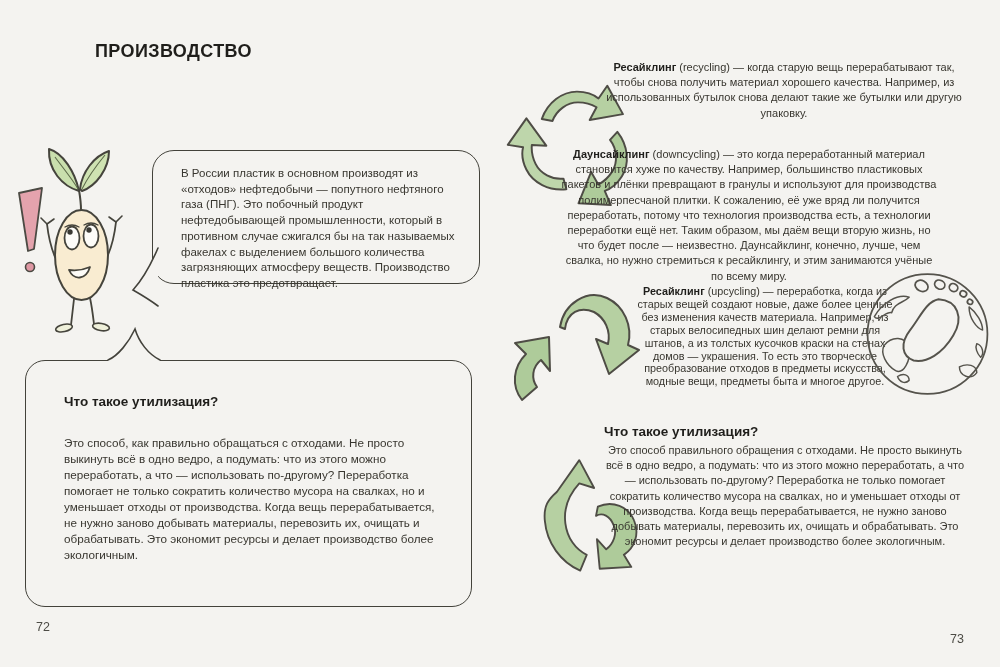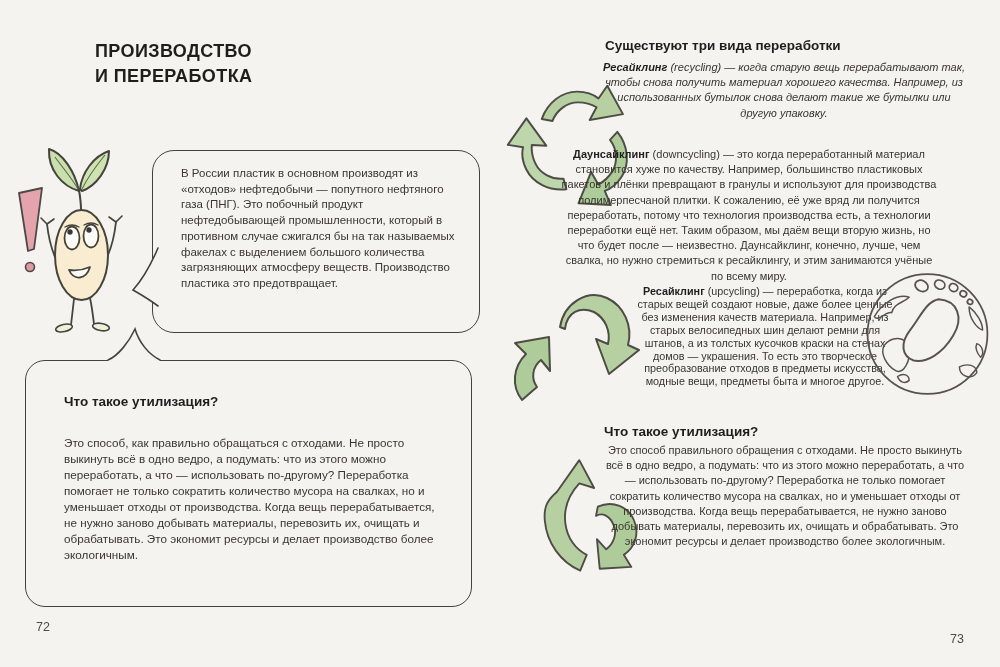--- a/index.html
+++ b/index.html
@@ -11,41 +11,40 @@
     --green2:#c6dcae;
     --pink:#e4a3ad;
   }
   *{margin:0;padding:0;box-sizing:border-box;}
   body{background:var(--paper);font-family:"Liberation Sans","DejaVu Sans",sans-serif;color:var(--ink);}
   .spread{position:relative;width:1000px;height:667px;margin:0 auto;background:var(--paper);overflow:hidden;}
   .abs{position:absolute;}
   .page-title{left:95px;top:39px;width:310px;text-align:left;font-size:18px;font-weight:bold;
     letter-spacing:.4px;line-height:1.38;color:var(--ink-strong);}
   .bubble{background:var(--paper);border:1.6px solid var(--line);border-radius:22px;}
-  .bubble1{left:152px;top:150px;width:328px;height:183px;padding:15px 16px 10px 28px;}
+  .bubble1{left:152px;top:150px;width:328px;height:134px;padding:15px 16px 10px 28px;}
   .bubble1 p{font-size:11.5px;line-height:15.7px;color:var(--ink);}
   .bubble2{left:25px;top:360px;width:447px;height:247px;border-radius:20px;padding:33px 28px 0 38px;}
   .box-heading{font-size:13.5px;font-weight:bold;color:var(--ink-strong);}
   .bubble2 .body{margin-top:26px;font-size:11.7px;line-height:16px;}
   .bubble2 .body p+p{margin-top:0;}
   .rp-heading{font-size:13.5px;font-weight:bold;color:var(--ink-strong);}
   .rp-par{text-align:center;font-size:11px;line-height:15.2px;color:var(--ink);}
   .rp-par b{color:var(--ink-strong);}
   .rp-par.tight{font-size:10.8px;line-height:12.9px;}
   .pagenum{font-size:12.5px;color:#4c4b45;}
   svg{display:block;overflow:visible;}
 </style>
 </head>
 <body>
 
 <div class="spread">
 
   <div class="abs page-title">
     <span>ПРОИЗВОДСТВО</span><br>
-    <span>И ПЕРЕРАБОТКА</span>
   </div>
 
   <svg class="abs" style="left:2px;top:136px;" width="158" height="235" viewBox="0 0 158 235">
     <g>
       <polygon points="17,57 40,52 32,113 26,115" fill="#e4a3ad" stroke="#4b4a43" stroke-width="1.8" stroke-linejoin="round"></polygon>
       <circle cx="28" cy="131" r="4.5" fill="#df98a4" stroke="#4b4a43" stroke-width="1.6"></circle>
     </g>
     <g>
       <path d="M77,55 C60,50 46,34 47,13 C61,17 73,36 77,55 Z" fill="#c9dfad" stroke="#45443c" stroke-width="2" stroke-linejoin="round"></path>
       <path d="M78,53 C80,36 92,20 107,15 C107,33 94,50 80,55 Z" fill="#cfe3b2" stroke="#45443c" stroke-width="2" stroke-linejoin="round"></path>
@@ -86,32 +85,31 @@
       <p>Это способ, как правильно обращаться с отходами. Не просто выкинуть всё в одно ведро, а подумать: что из этого можно переработать, а что — использовать по-другому? Переработка помогает не только сократить количество мусора на свалках, но и уменьшает отходы от производства. Когда вещь перерабатывается, не нужно заново добывать материалы, перевозить их, очищать и обрабатывать. Это экономит ресурсы и делает производство более экологичным.</p>
     </div>
   </div>
   <svg class="abs" style="left:108px;top:329px;" width="52" height="35" viewBox="0 0 52 35">
     <path d="M0,35 L52,35 L52,31 C40,25 31,13 27,0 C21,13 10,27 0,31 Z" fill="#f4f3f0"></path>
     <path d="M0,31 C10,27 21,13 27,0 C31,13 40,25 52,31" fill="none" stroke="#43423b" stroke-width="1.6" stroke-linecap="round"></path>
   </svg>
 
   <div class="abs pagenum" style="left:36px;top:620px;">72</div>
 
-  <div class="abs rp-heading" style="left:605px;top:38px;">Существуют три вида переработки</div>
 
   <svg class="abs" style="left:505px;top:74px;" width="142" height="134" viewBox="0 0 142 137">
     <defs>
       <path id="recyArrow" d="M36,46 C42,29 57,18 72,18 C80,18 88,20 94,25 L103,12 L119,41 L85,47 L92,34 C87,31 80,29 73,29 C62,29 51,37 47,48 Z"></path>
     </defs>
     <use href="#recyArrow" fill="#b6d0a2" stroke="#4e4c45" stroke-width="2" stroke-linejoin="round"></use>
     <use href="#recyArrow" transform="rotate(122 71 74)" fill="#aecb9a" stroke="#4e4c45" stroke-width="2" stroke-linejoin="round"></use>
     <use href="#recyArrow" transform="rotate(244 71 74)" fill="#bed6ab" stroke="#4e4c45" stroke-width="2" stroke-linejoin="round"></use>
   </svg>
 
-  <p class="abs rp-par" style="left:600px;top:60px;width:368px;font-style:italic;">
+  <p class="abs rp-par" style="left:600px;top:60px;width:368px;">
     <b>Ресайклинг</b><span> (recycling) — когда старую вещь перерабатывают так, чтобы снова получить материал хорошего качества. Например, из использованных бутылок снова делают такие же бутылки или другую упаковку.</span>
   </p>
 
   <p class="abs rp-par" style="left:560px;top:147px;width:378px;">
     <b>Даунсайклинг</b><span> (downcycling) — это когда переработанный материал становится хуже по качеству. Например, большинство пластиковых пакетов и плёнки превращают в гранулы и используют для производства полимерпесчаной плитки. К сожалению, её уже вряд ли получится переработать, потому что технология производства есть, а технологии переработки ещё нет. Таким образом, мы даём вещи вторую жизнь, но что будет после — неизвестно. Даунсайклинг, конечно, лучше, чем свалка, но нужно стремиться к ресайклингу, и этим занимаются учёные по всему миру.</span>
   </p>
 
   <svg class="abs" style="left:503px;top:281px;" width="135" height="140" viewBox="0 0 135 140">
     <path d="M57,46 C61,22 84,8 104,17 C121,25 130,45 125,64 L136,69 L106,93 L93,58 L105,63 C108,50 102,37 91,31 C77,25 64,31 62,48 Z" fill="#b6d0a2" stroke="#4e4c45" stroke-width="2" stroke-linejoin="round"></path>
     <path d="M46,56 L12,62 L23,73 C10,86 8,105 19,119 L34,106 C28,98 29,86 38,79 L47,90 Z" fill="#aecb9a" stroke="#4e4c45" stroke-width="2" stroke-linejoin="round"></path>

